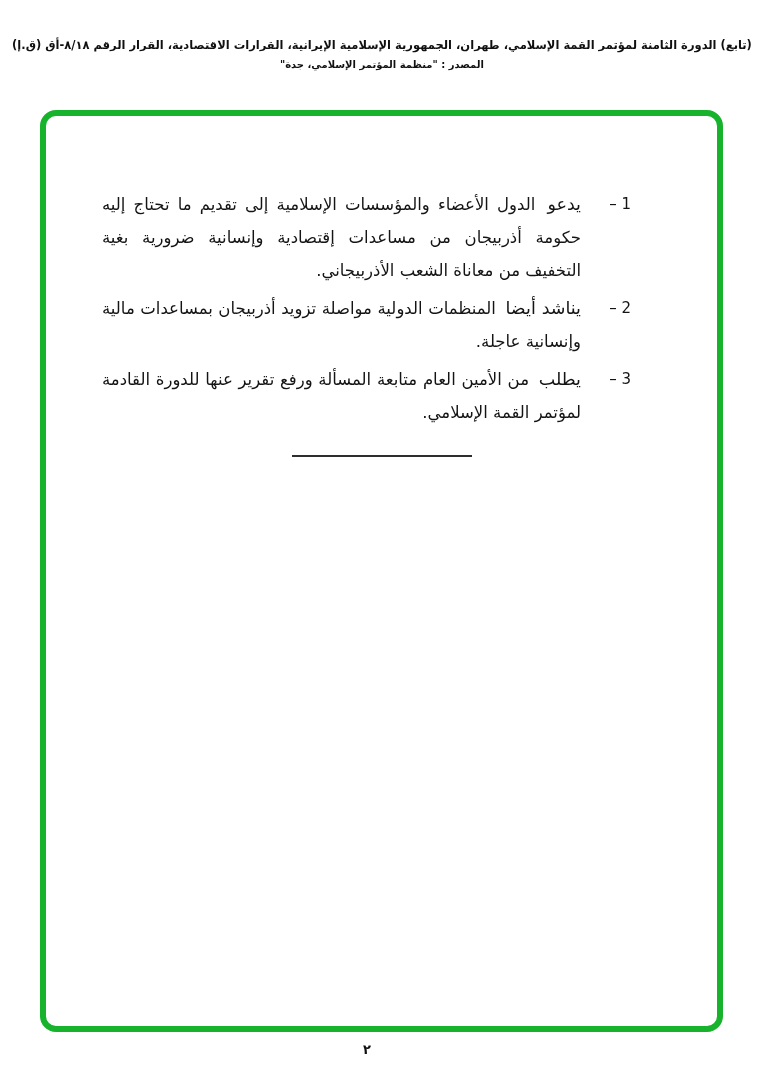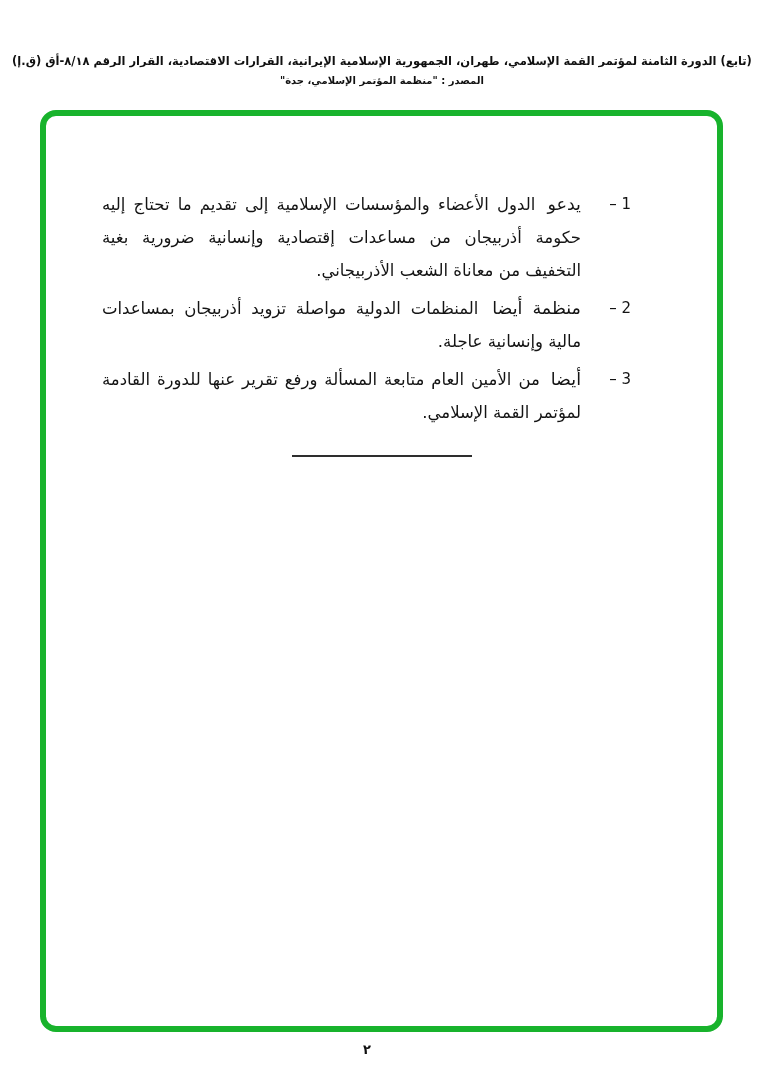--- a/index.html
+++ b/index.html
@@ -13,21 +13,21 @@
     width: 764px;
     height: 1082px;
     background: #ffffff;
     overflow: hidden;
     color: #141414;
   }
 
   
   .doc-header {
     position: absolute;
-    top: 54px;
+    top: 38px;
     left: 0;
     right: 0;
     text-align: center;
     direction: rtl;
     color: #101010;
   }
   .doc-header .title {
     font-size: 11.5px;
     font-weight: bold;
     white-space: nowrap;
@@ -117,28 +117,28 @@
 
       <div class="res-item">
         <div class="marker">1 –</div>
         <div class="body"><span class="lead">يدعو</span>
           <span class="text">الدول الأعضاء والمؤسسات الإسلامية إلى تقديم ما تحتاج إليه حكومة أذربيجان من مساعدات إقتصادية وإنسانية ضرورية بغية التخفيف من معاناة الشعب الأذربيجاني.</span>
         </div>
       </div>
 
       <div class="res-item">
         <div class="marker">2 –</div>
-        <div class="body"><span class="lead">منظمة أيضا</span>
+        <div class="body"><span class="lead">يناشد أيضا</span>
           <span class="text">المنظمات الدولية مواصلة تزويد أذربيجان بمساعدات مالية وإنسانية عاجلة.</span>
         </div>
       </div>
 
       <div class="res-item">
         <div class="marker">3 –</div>
-        <div class="body"><span class="lead">أيضا</span>
+        <div class="body"><span class="lead">يطلب</span>
           <span class="text">من الأمين العام متابعة المسألة ورفع تقرير عنها للدورة القادمة لمؤتمر القمة الإسلامي.</span>
         </div>
       </div>
 
     </div>
 
     <div class="separator"></div>
 
   </div>
 

